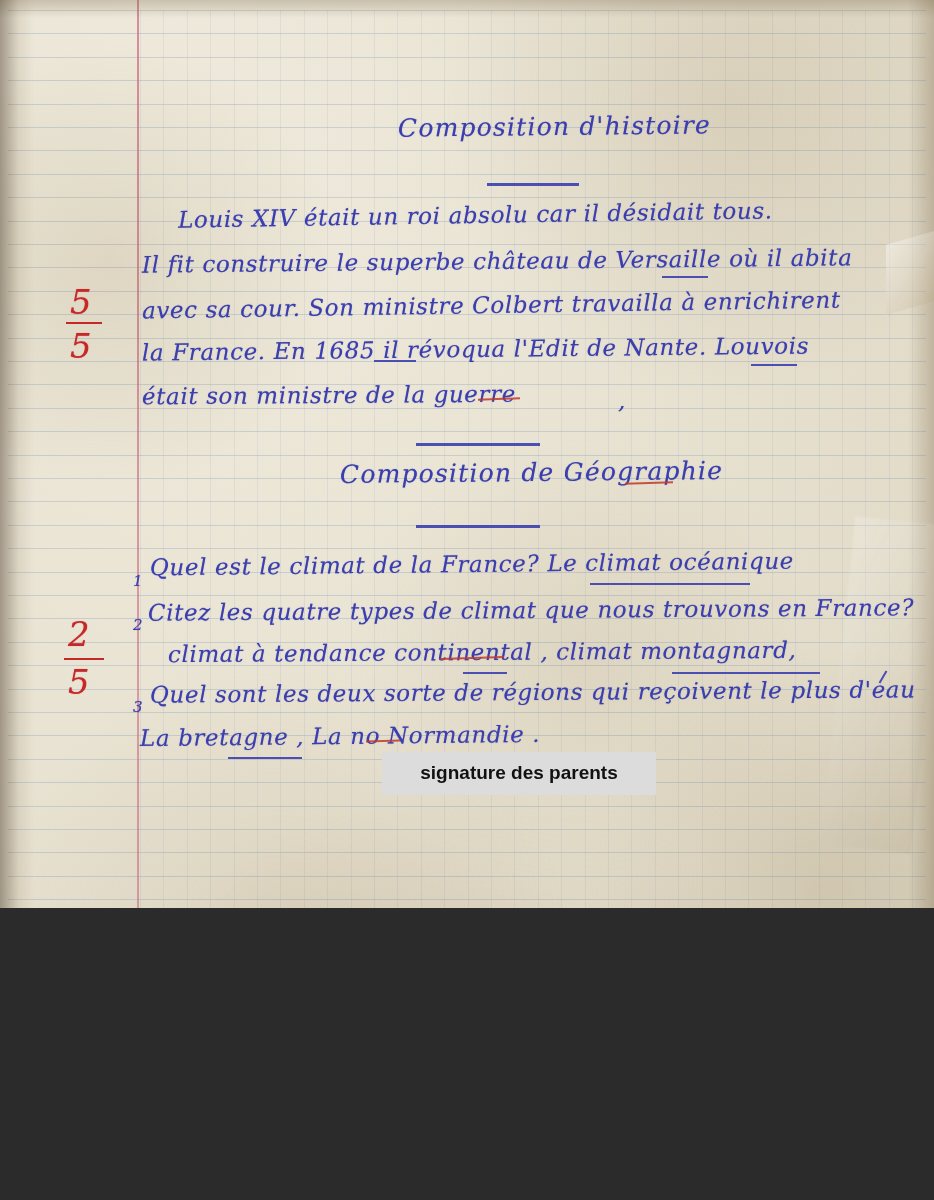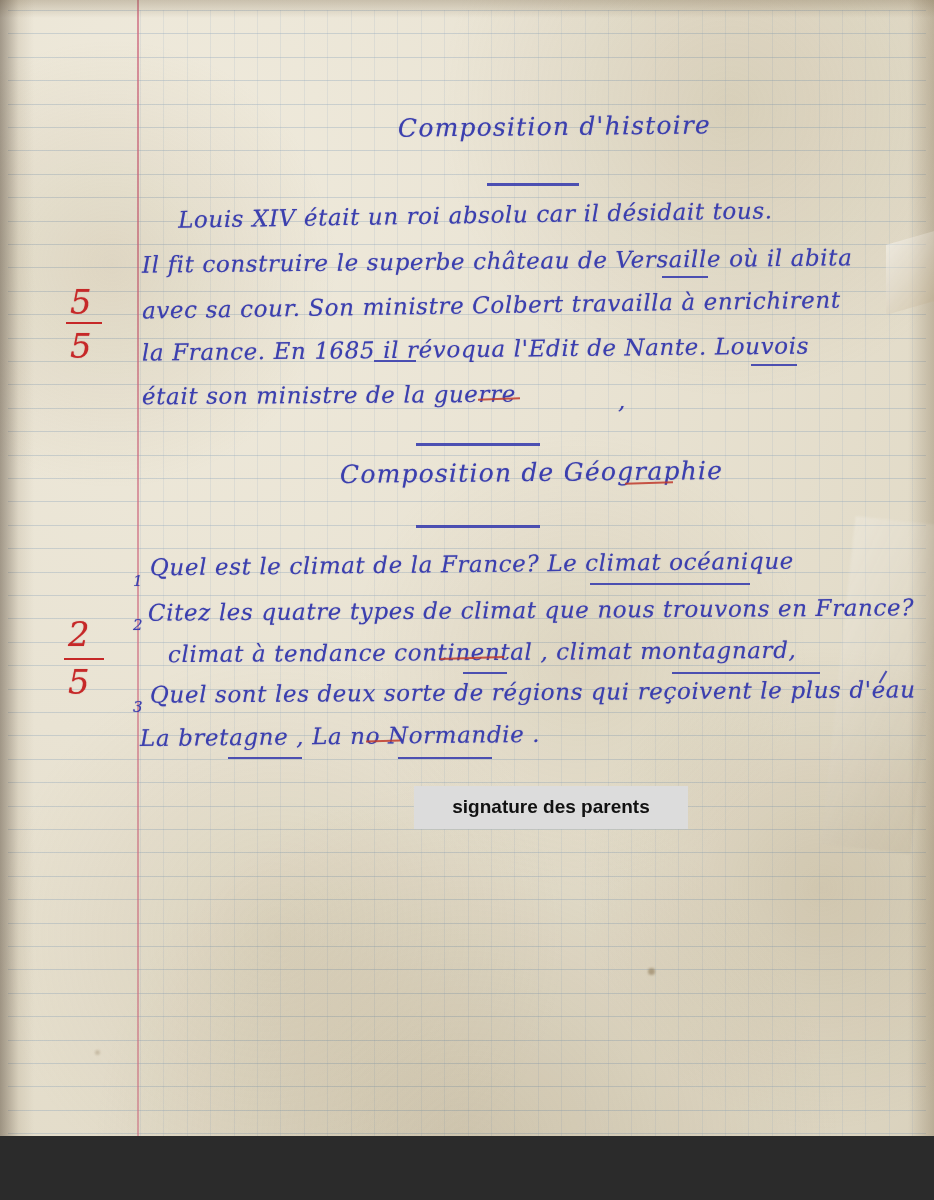--- a/index.html
+++ b/index.html
@@ -7,21 +7,21 @@
     padding: 0;
     background: #2b2b2b;
   }
   body {
     font-family: "Liberation Sans", sans-serif;
   }
 
   #page {
     position: relative;
     width: 934px;
-    height: 1136px;
+    height: 908px;
     overflow: hidden;
     background: #f9a8d4;
     text-decoration: underline;
   }
 
   
   .paper-base {
     position: absolute;
     left: 0; top: 0;
     width: 934px; height: 1200px;
@@ -255,17 +255,17 @@
   <div class="hw body-line tilt-b" style="left:140px; top:723px;">La bretagne , La no Normandie .</div>
   <div class="ul" style="left:228px; top:757px; width:74px;"></div>
   <div class="ul" style="left:398px; top:757px; width:94px;"></div>
   <div class="strike" style="left:366px; top:740px; width:34px;"></div>
   <div class="ul" style="left:876px; top:676px; width:14px; transform:rotate(-60deg);"></div>
 
   <div class="grade" style="left:68px; top:614px;">2</div>
   <div class="grade-bar" style="left:64px; top:658px; width:40px;"></div>
   <div class="grade" style="left:68px; top:662px;">5</div>
 
-  <div class="redaction" style="left:382px; top:786px; width:238px;margin-left:32px;">
+  <div class="redaction" style="left:382px; top:752px; width:238px;">
     <div>signature des parents</div>
   </div>
 
 </div>
 
 </body></html>

